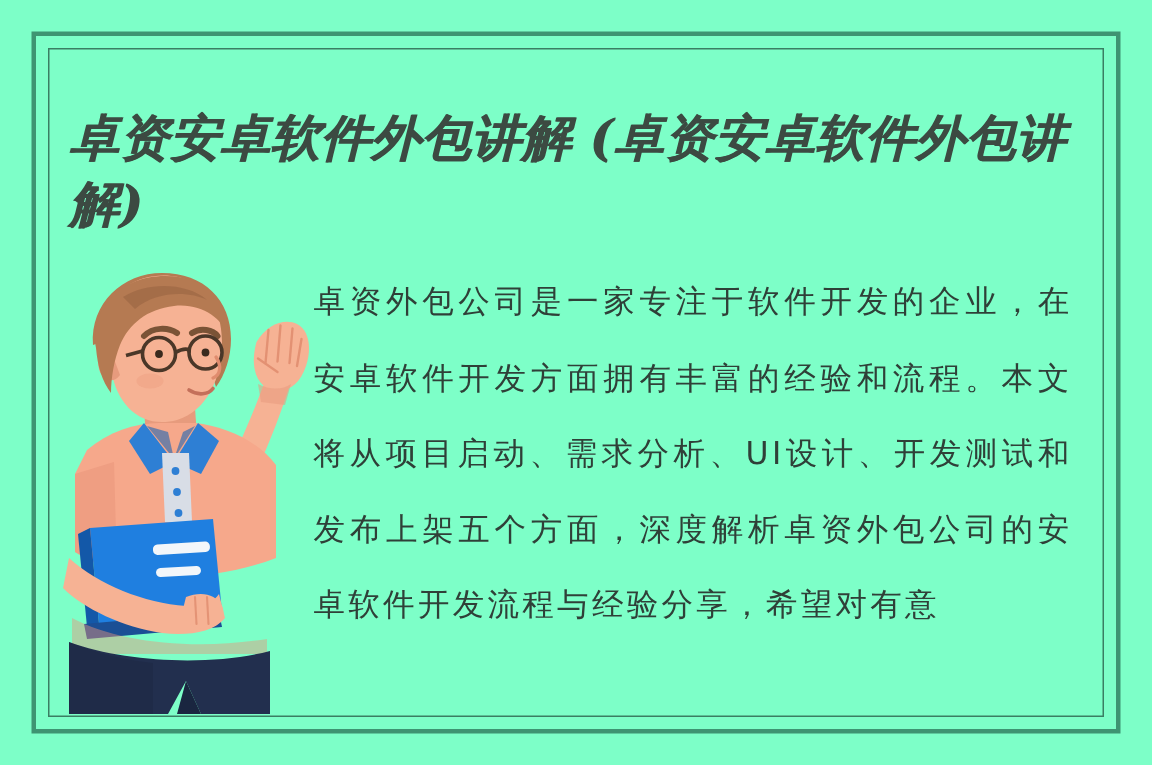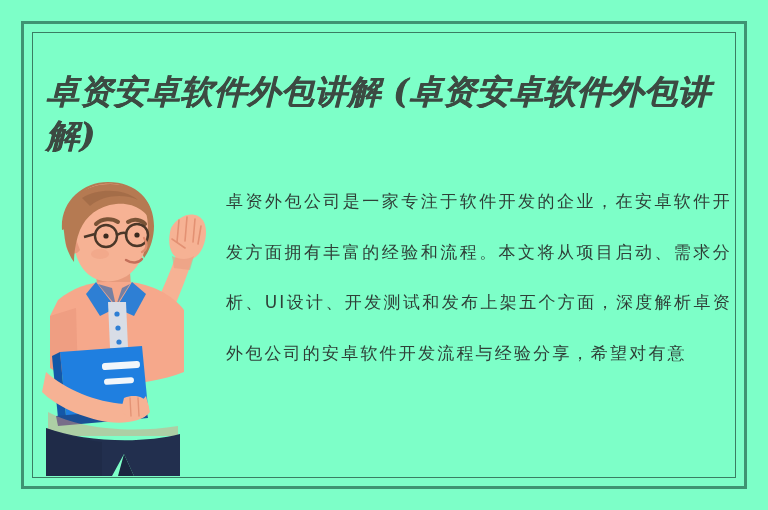--- a/index.html
+++ b/index.html
@@ -55,26 +55,26 @@
     letter-spacing: 0.5px;
     font-style: italic;
     white-space: pre-wrap;
     text-shadow: 0.6px 0 0 #3C4A42;
     margin-top: 12px;
   }
 
   
   #body-text {
     position: absolute;
-    left: 226px;
+    left: 209px;
     top: 176px;
     width: 506px;
     color: #2F4038;
     font-family: "DejaVu Sans", sans-serif;
-    font-size: 17px;
+    font-size: 21px;
     line-height: 50.5px;
     letter-spacing: 2.2px;
     text-align: justify;
     text-align-last: left;
     white-space: pre-wrap;
   }
 
   
   #illustration {
     position: absolute;

